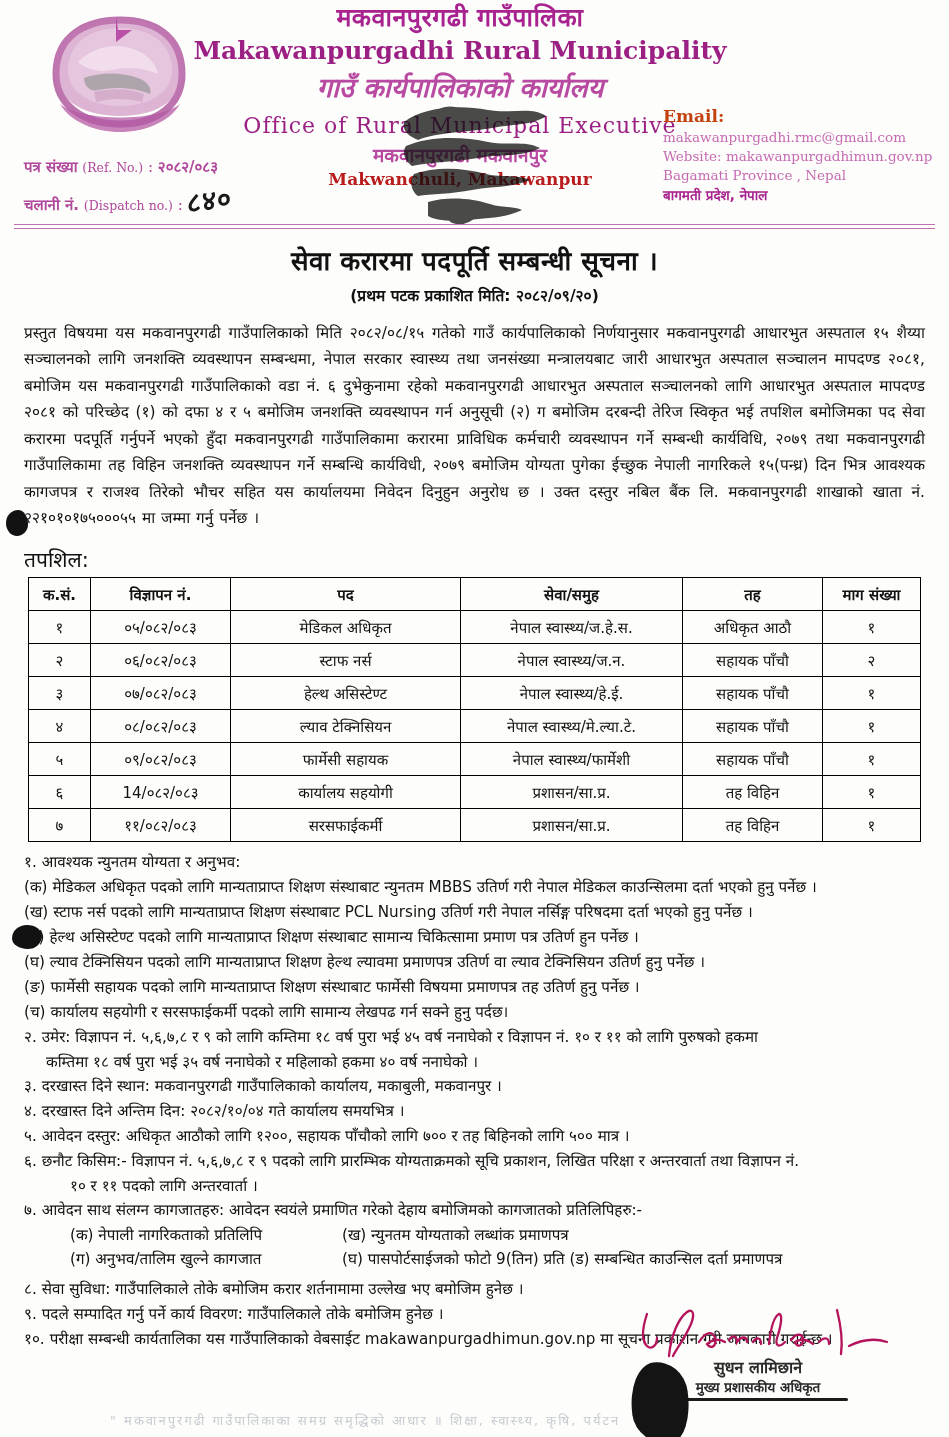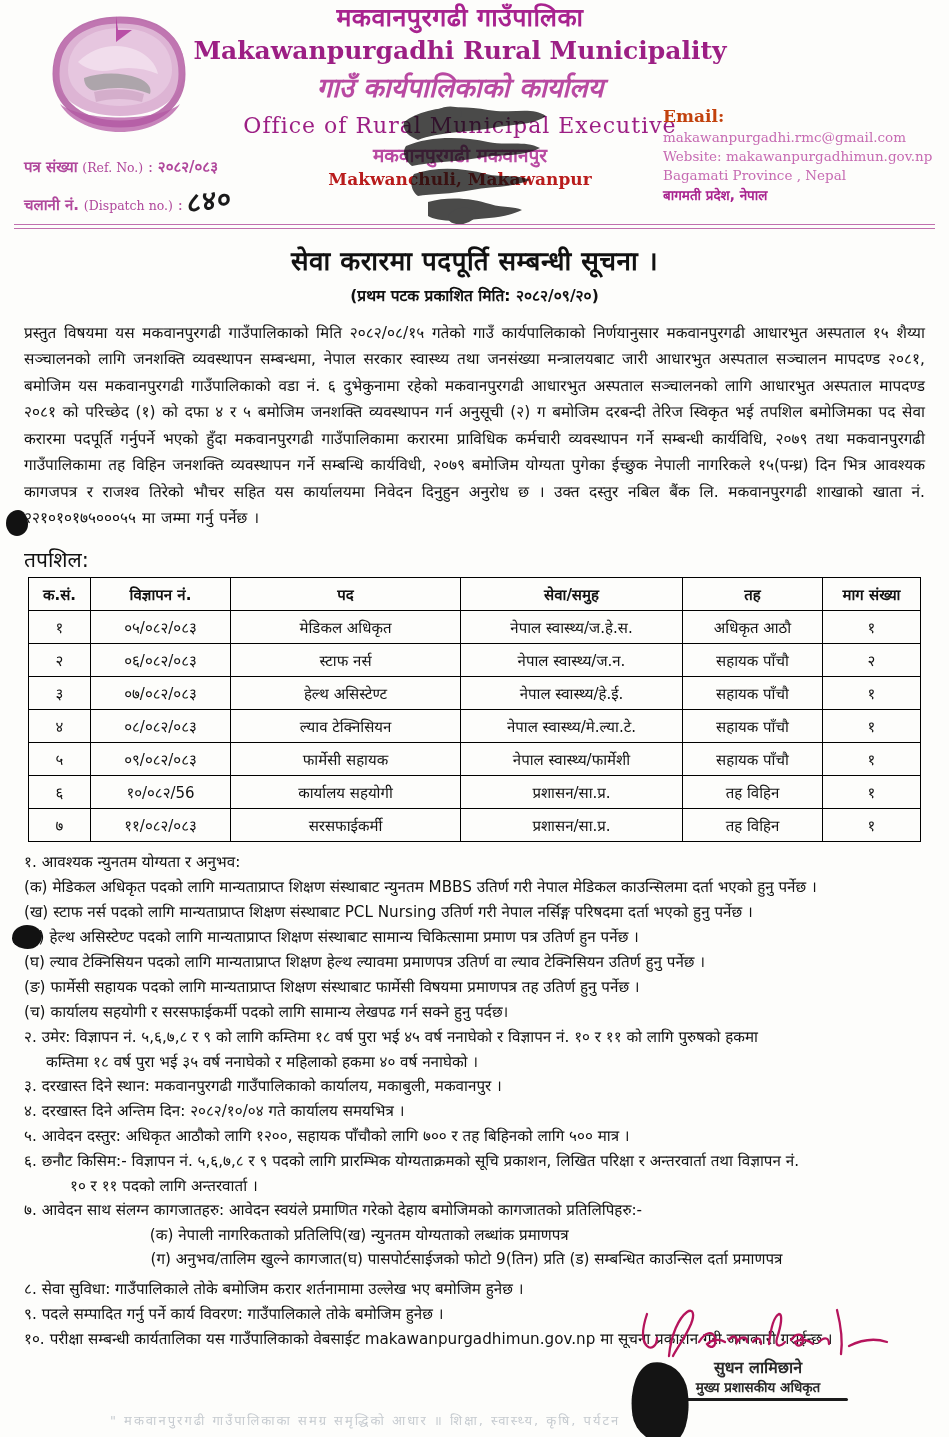--- a/index.html
+++ b/index.html
@@ -90,21 +90,21 @@
   .c4{width:222px}.c5{width:140px}.c6{width:98px}
 
   
   .notes{margin-top:8px;font-size:15.2px;line-height:1.58;}
   .note{display:flex;align-items:flex-start;margin-bottom:1px;}
   .note .mk{flex:0 0 auto;padding-right:5px;white-space:nowrap;}
   .note .tx{flex:1 1 auto;}
   .indent1{padding-left:22px;}
   .cont{padding-left:46px;}
   .twocol{display:flex;padding-left:46px;}
-  .twocol .a{width:272px;text-align:right;}
+  .twocol .a{width:272px;}
   .twocol .b{flex:1;}
 
   
   .sign{position:absolute;right:46px;bottom:36px;width:290px;text-align:center;}
   .sig-draw{height:56px;}
   .sig-name{font-size:16px;font-weight:bold;color:#2a2a2a;margin-top:-6px;}
   .sig-post{font-size:13.5px;font-weight:bold;color:#2a2a2a;}
   .sig-line{height:3px;background:#1b1b1b;margin:2px auto 0 auto;width:180px;
             border-radius:2px;}
   .inkblob{position:absolute;left:18px;top:6px;width:58px;height:82px;
@@ -260,21 +260,21 @@
       <tr>
         <td>५</td>
         <td>०९/०८२/०८३</td>
         <td>फार्मेसी सहायक</td>
         <td>नेपाल स्वास्थ्य/फार्मेशी</td>
         <td>सहायक पाँचौ</td>
         <td>१</td>
       </tr>
       <tr>
         <td>६</td>
-        <td>१०/०८२/56</td>
+        <td>14/०८२/०८३</td>
         <td>कार्यालय सहयोगी</td>
         <td>प्रशासन/सा.प्र.</td>
         <td>तह विहिन</td>
         <td>१</td>
       </tr>
       <tr>
         <td>७</td>
         <td>११/०८२/०८३</td>
         <td>सरसफाईकर्मी</td>
         <td>प्रशासन/सा.प्र.</td>

